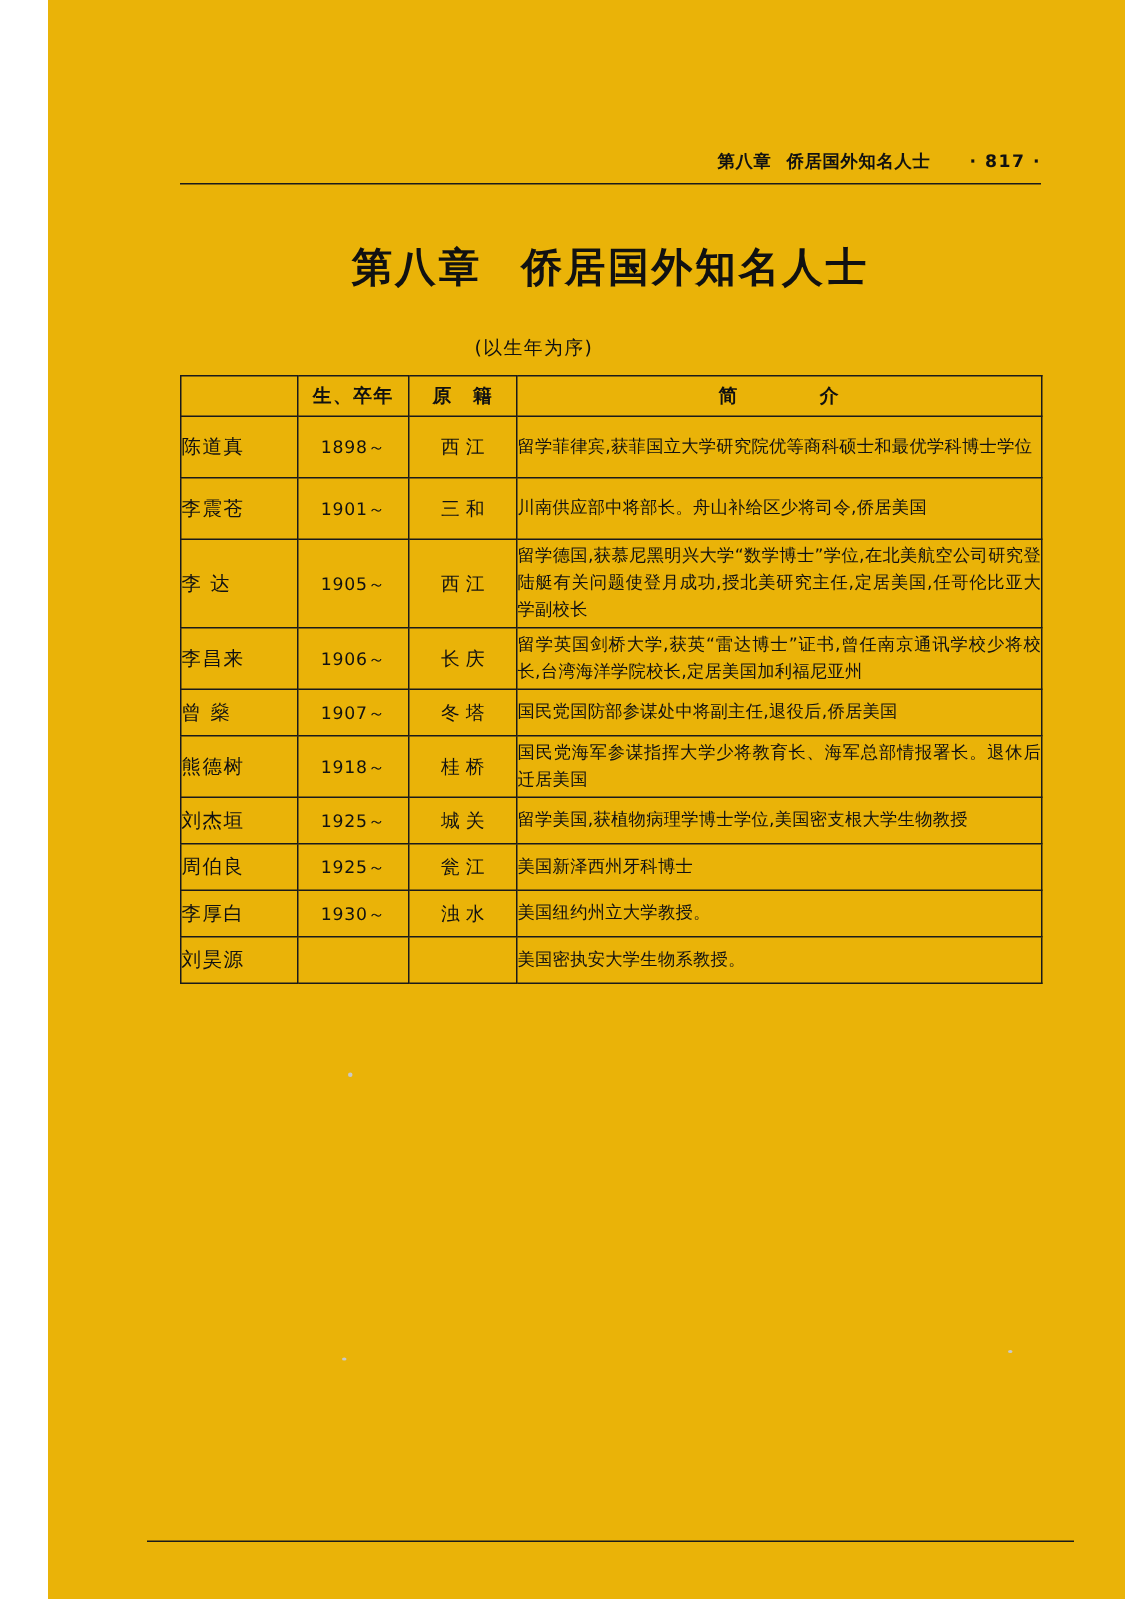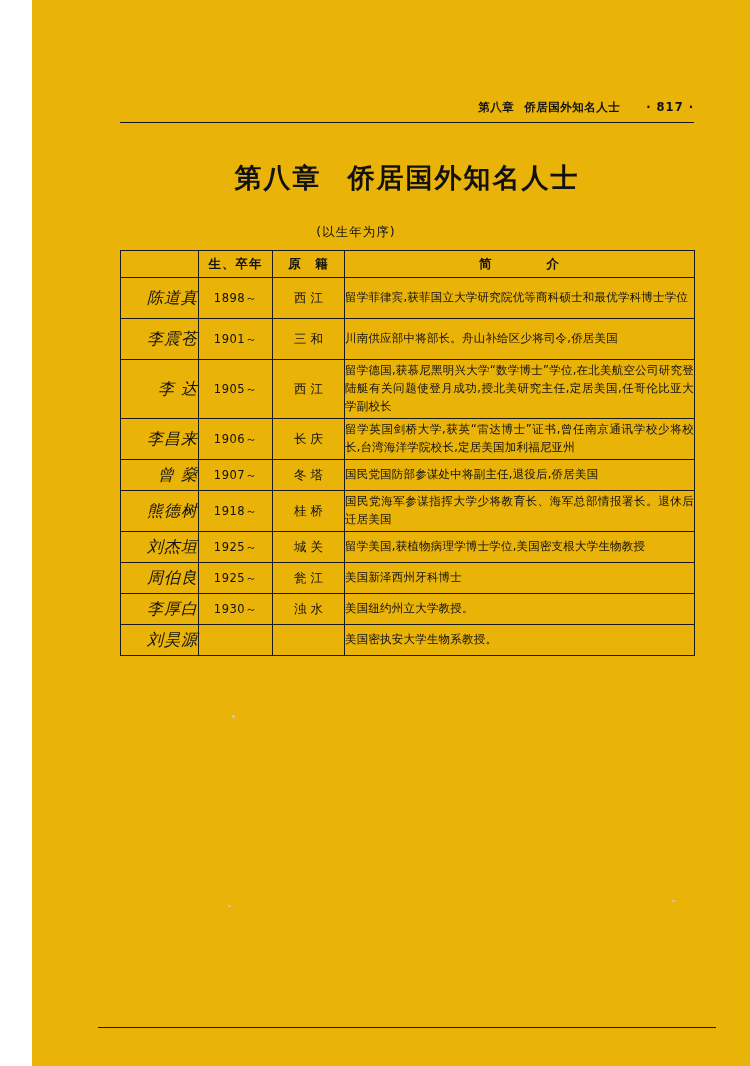--- a/index.html
+++ b/index.html
@@ -93,25 +93,24 @@
     font-weight: bold;
     text-align: center;
     letter-spacing: 1px;
   }
   col.c-name  { width: 78px; }
   col.c-year  { width: 74px; }
   col.c-orig  { width: 72px; }
   col.c-desc  { width: 350px; }
 
   td.name {
-    text-align: right;
-    font-size: 16px;
+    text-align: left;
+    font-size: 13px;
     letter-spacing: 1px;
     white-space: nowrap;
-    font-style: italic;
   }
   td.year {
     text-align: center;
     font-size: 11.5px;
     letter-spacing: 0.5px;
     white-space: nowrap;
   }
   td.orig {
     text-align: center;
     font-size: 12.5px;

